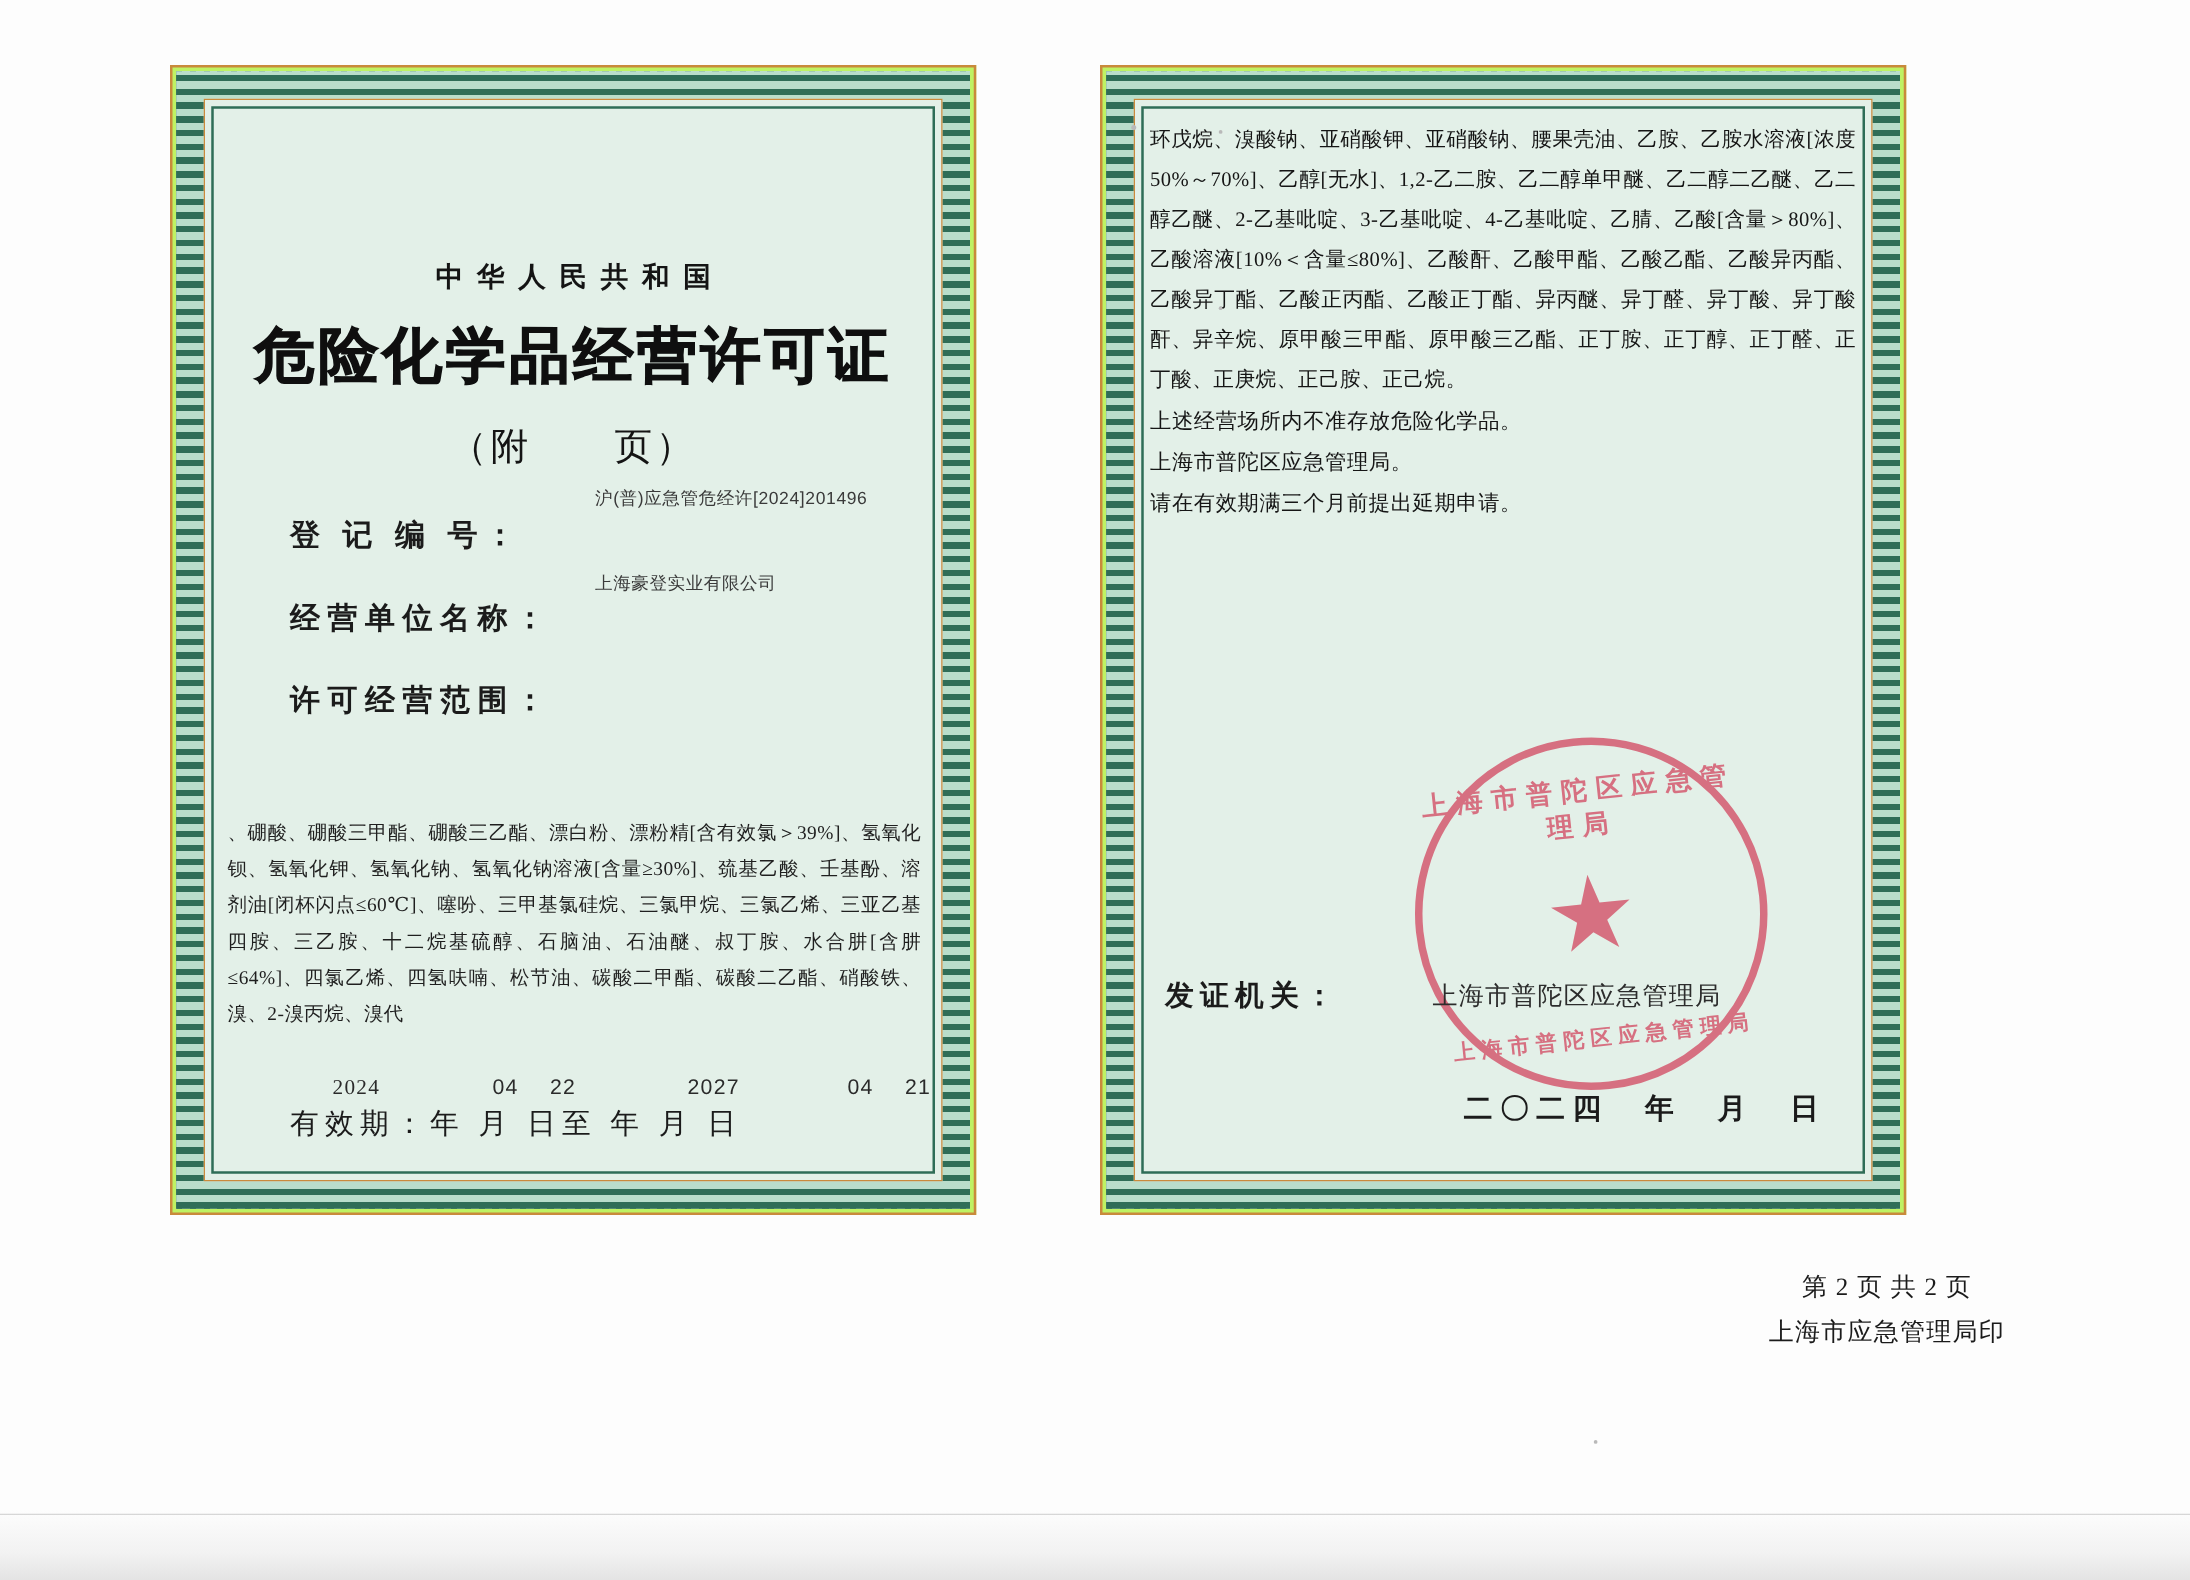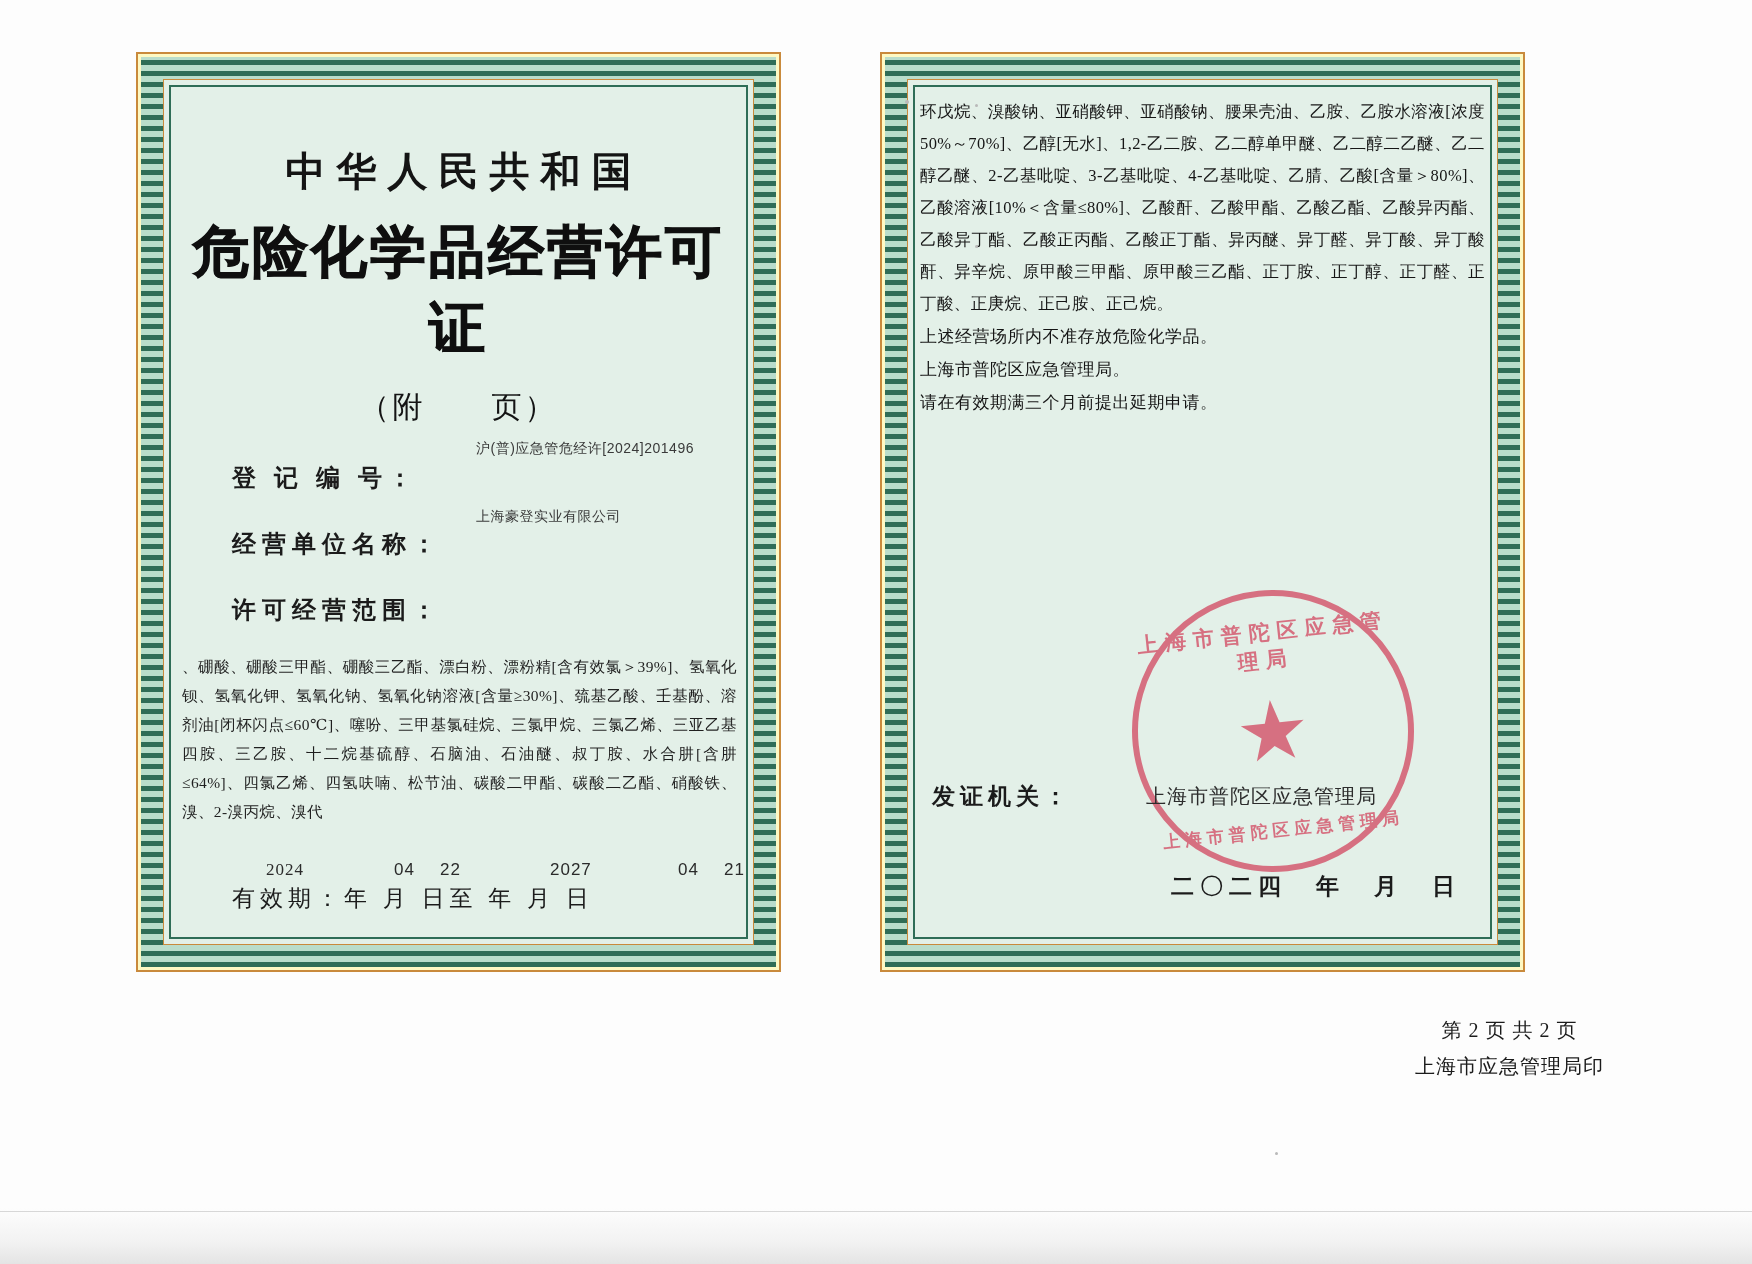--- a/index.html
+++ b/index.html
@@ -35,21 +35,21 @@
     left: 0;
     right: 0;
     bottom: 52px;
     height: 1px;
     background: #d7d7d7;
   }
 
   
   .cert {
     position: absolute;
-    background: #fef9c3;
+    background: #bef264;
     box-sizing: border-box;
   }
   .cert.left  { left: 136px;  top: 52px;  width: 645px;  height: 920px; }
   .cert.right { left: 880px;  top: 52px;  width: 645px;  height: 920px; }
 
   
   .border-outer {
     position: absolute;
     inset: 0;
     border: 2px solid #c98a3c;
@@ -88,30 +88,30 @@
   .content {
     position: absolute;
     inset: 40px;
     box-sizing: border-box;
     color: #1b1b1b;
   }
 
   
   .title-country {
     text-align: center;
-    font-size: 40px;
+    font-size: 22px;
     letter-spacing: 11px;
-    margin-top: 52px;
+    margin-top: 115px;
     font-weight: 700;
     color: #141414;
     text-indent: 11px;
   }
   .title-main {
     text-align: center;
-    font-size: 56px;
+    font-size: 48px;
     font-weight: 900;
     letter-spacing: 3px;
     margin-top: 16px;
     color: #0f0f0f;
     -webkit-text-stroke: 1px #0f0f0f;
   }
   .title-sub {
     text-align: center;
     font-size: 30px;
     margin-top: 20px;

